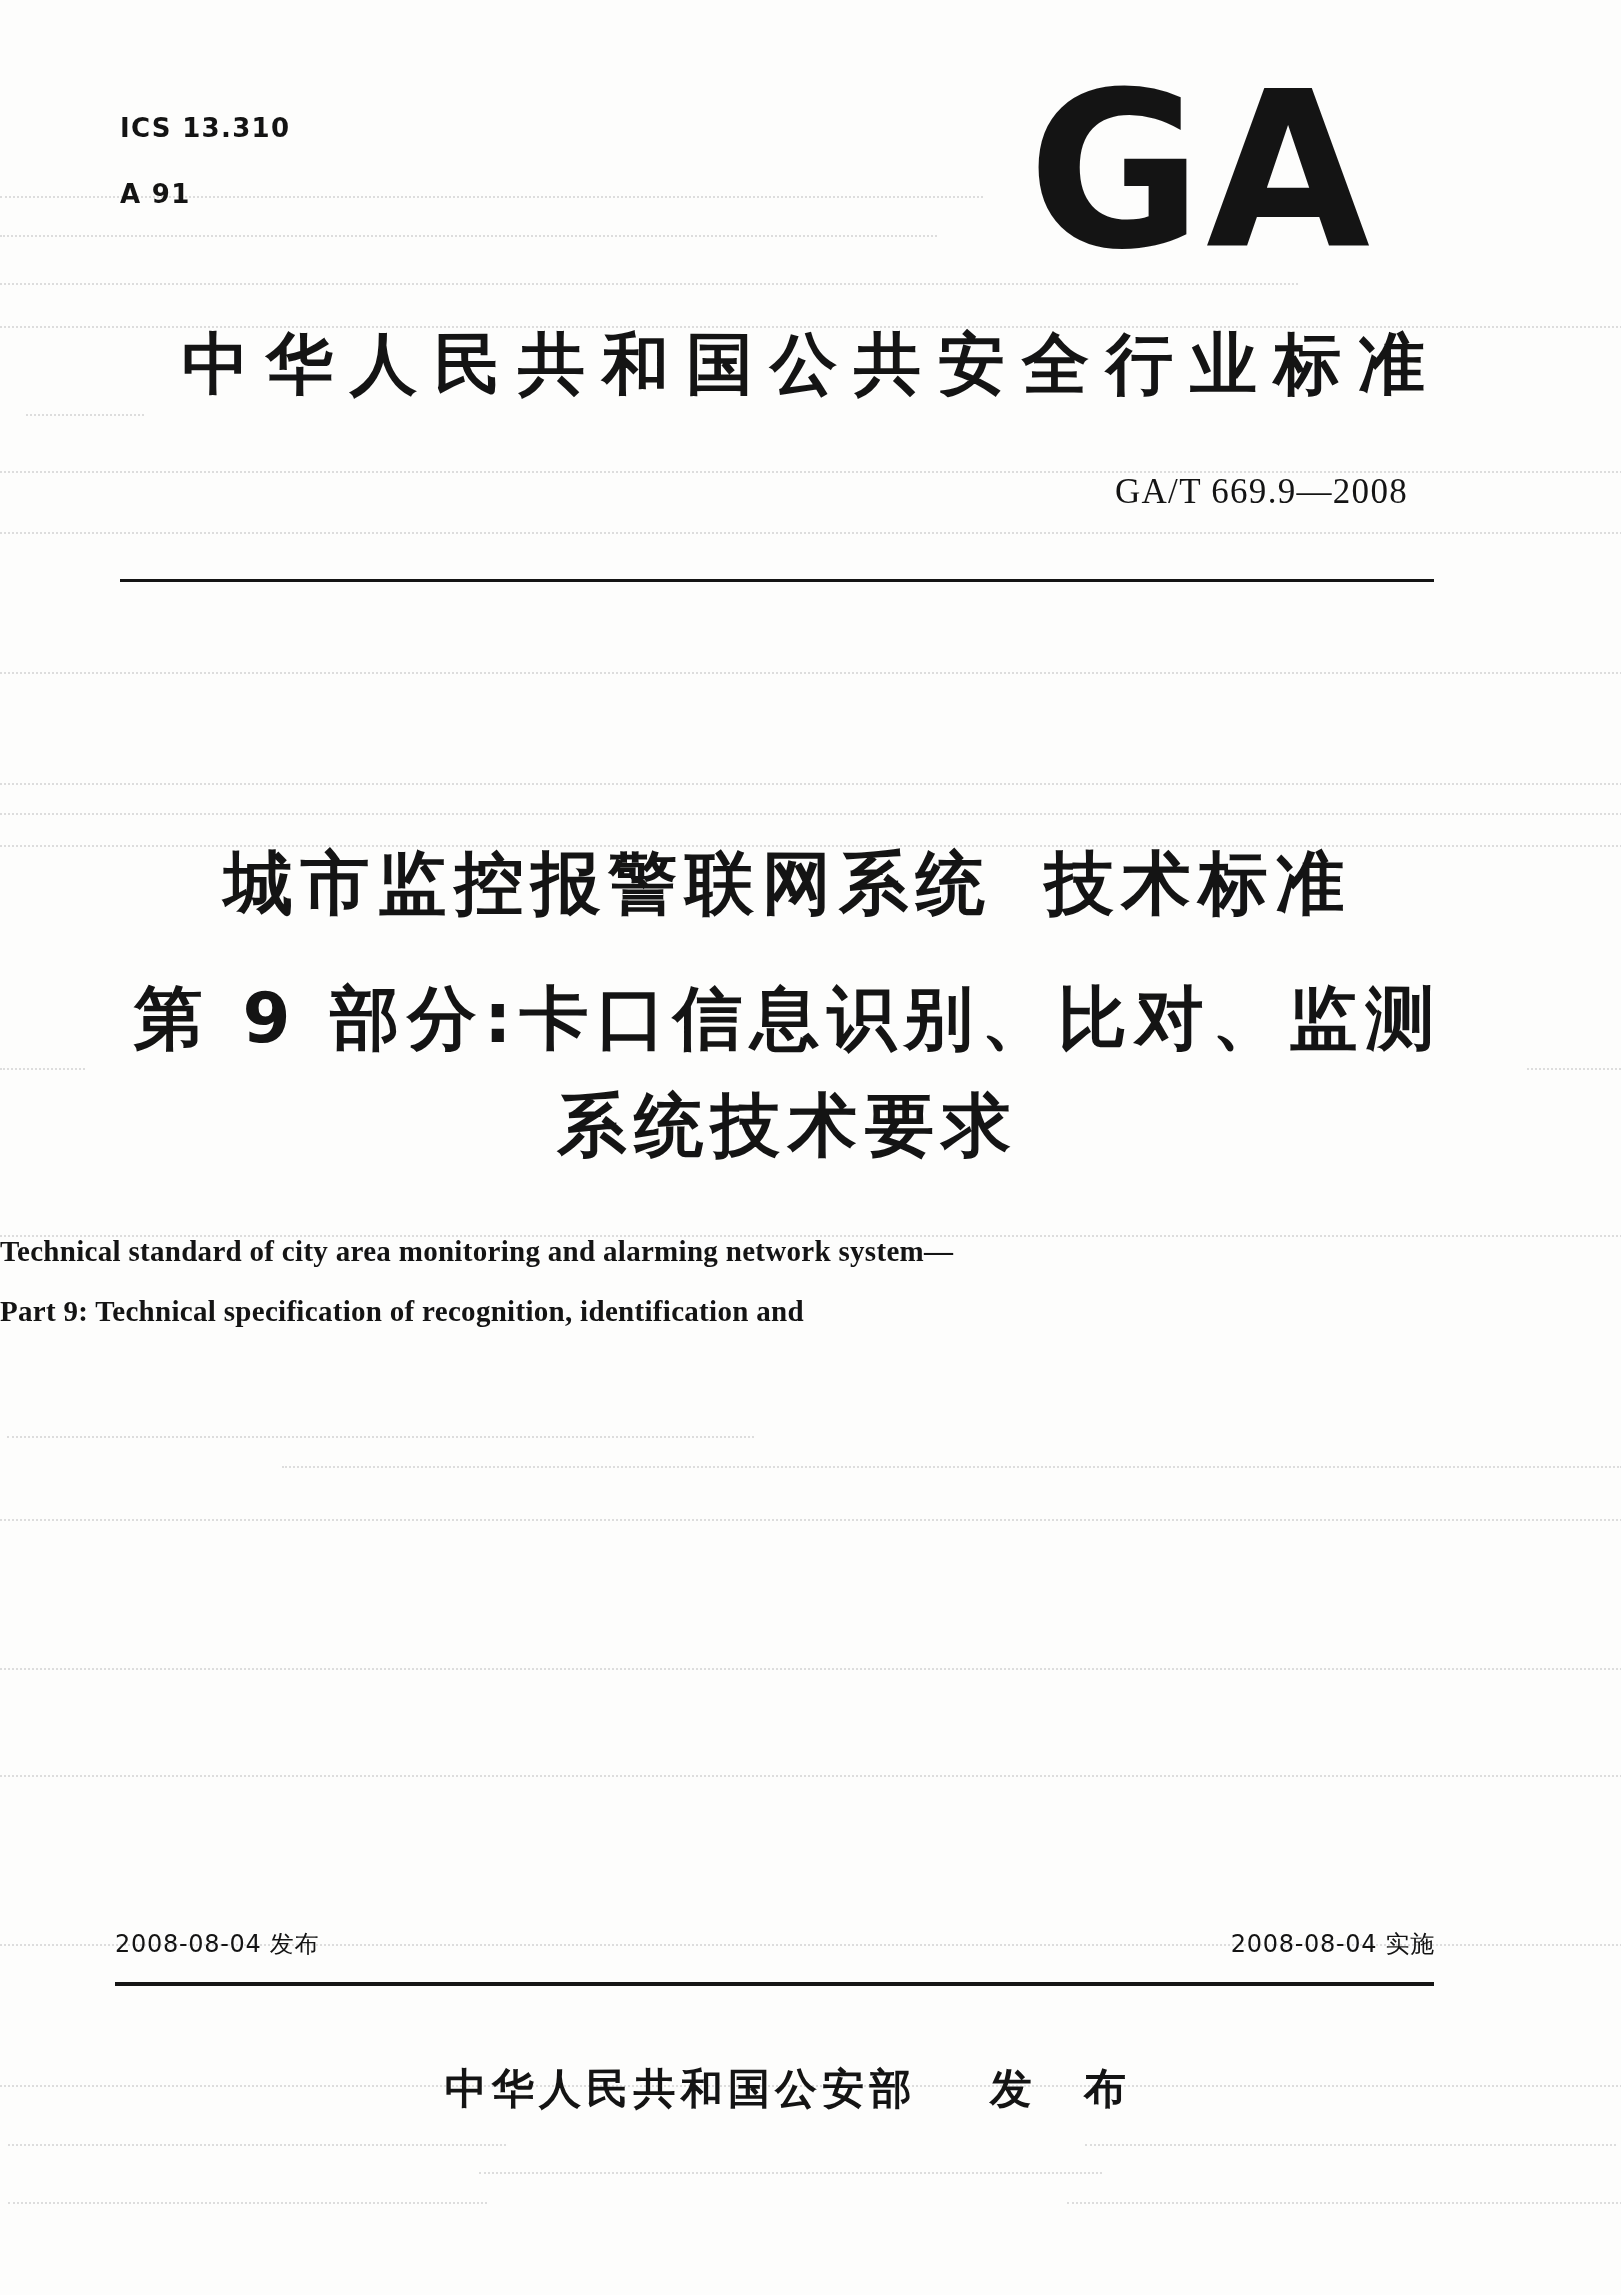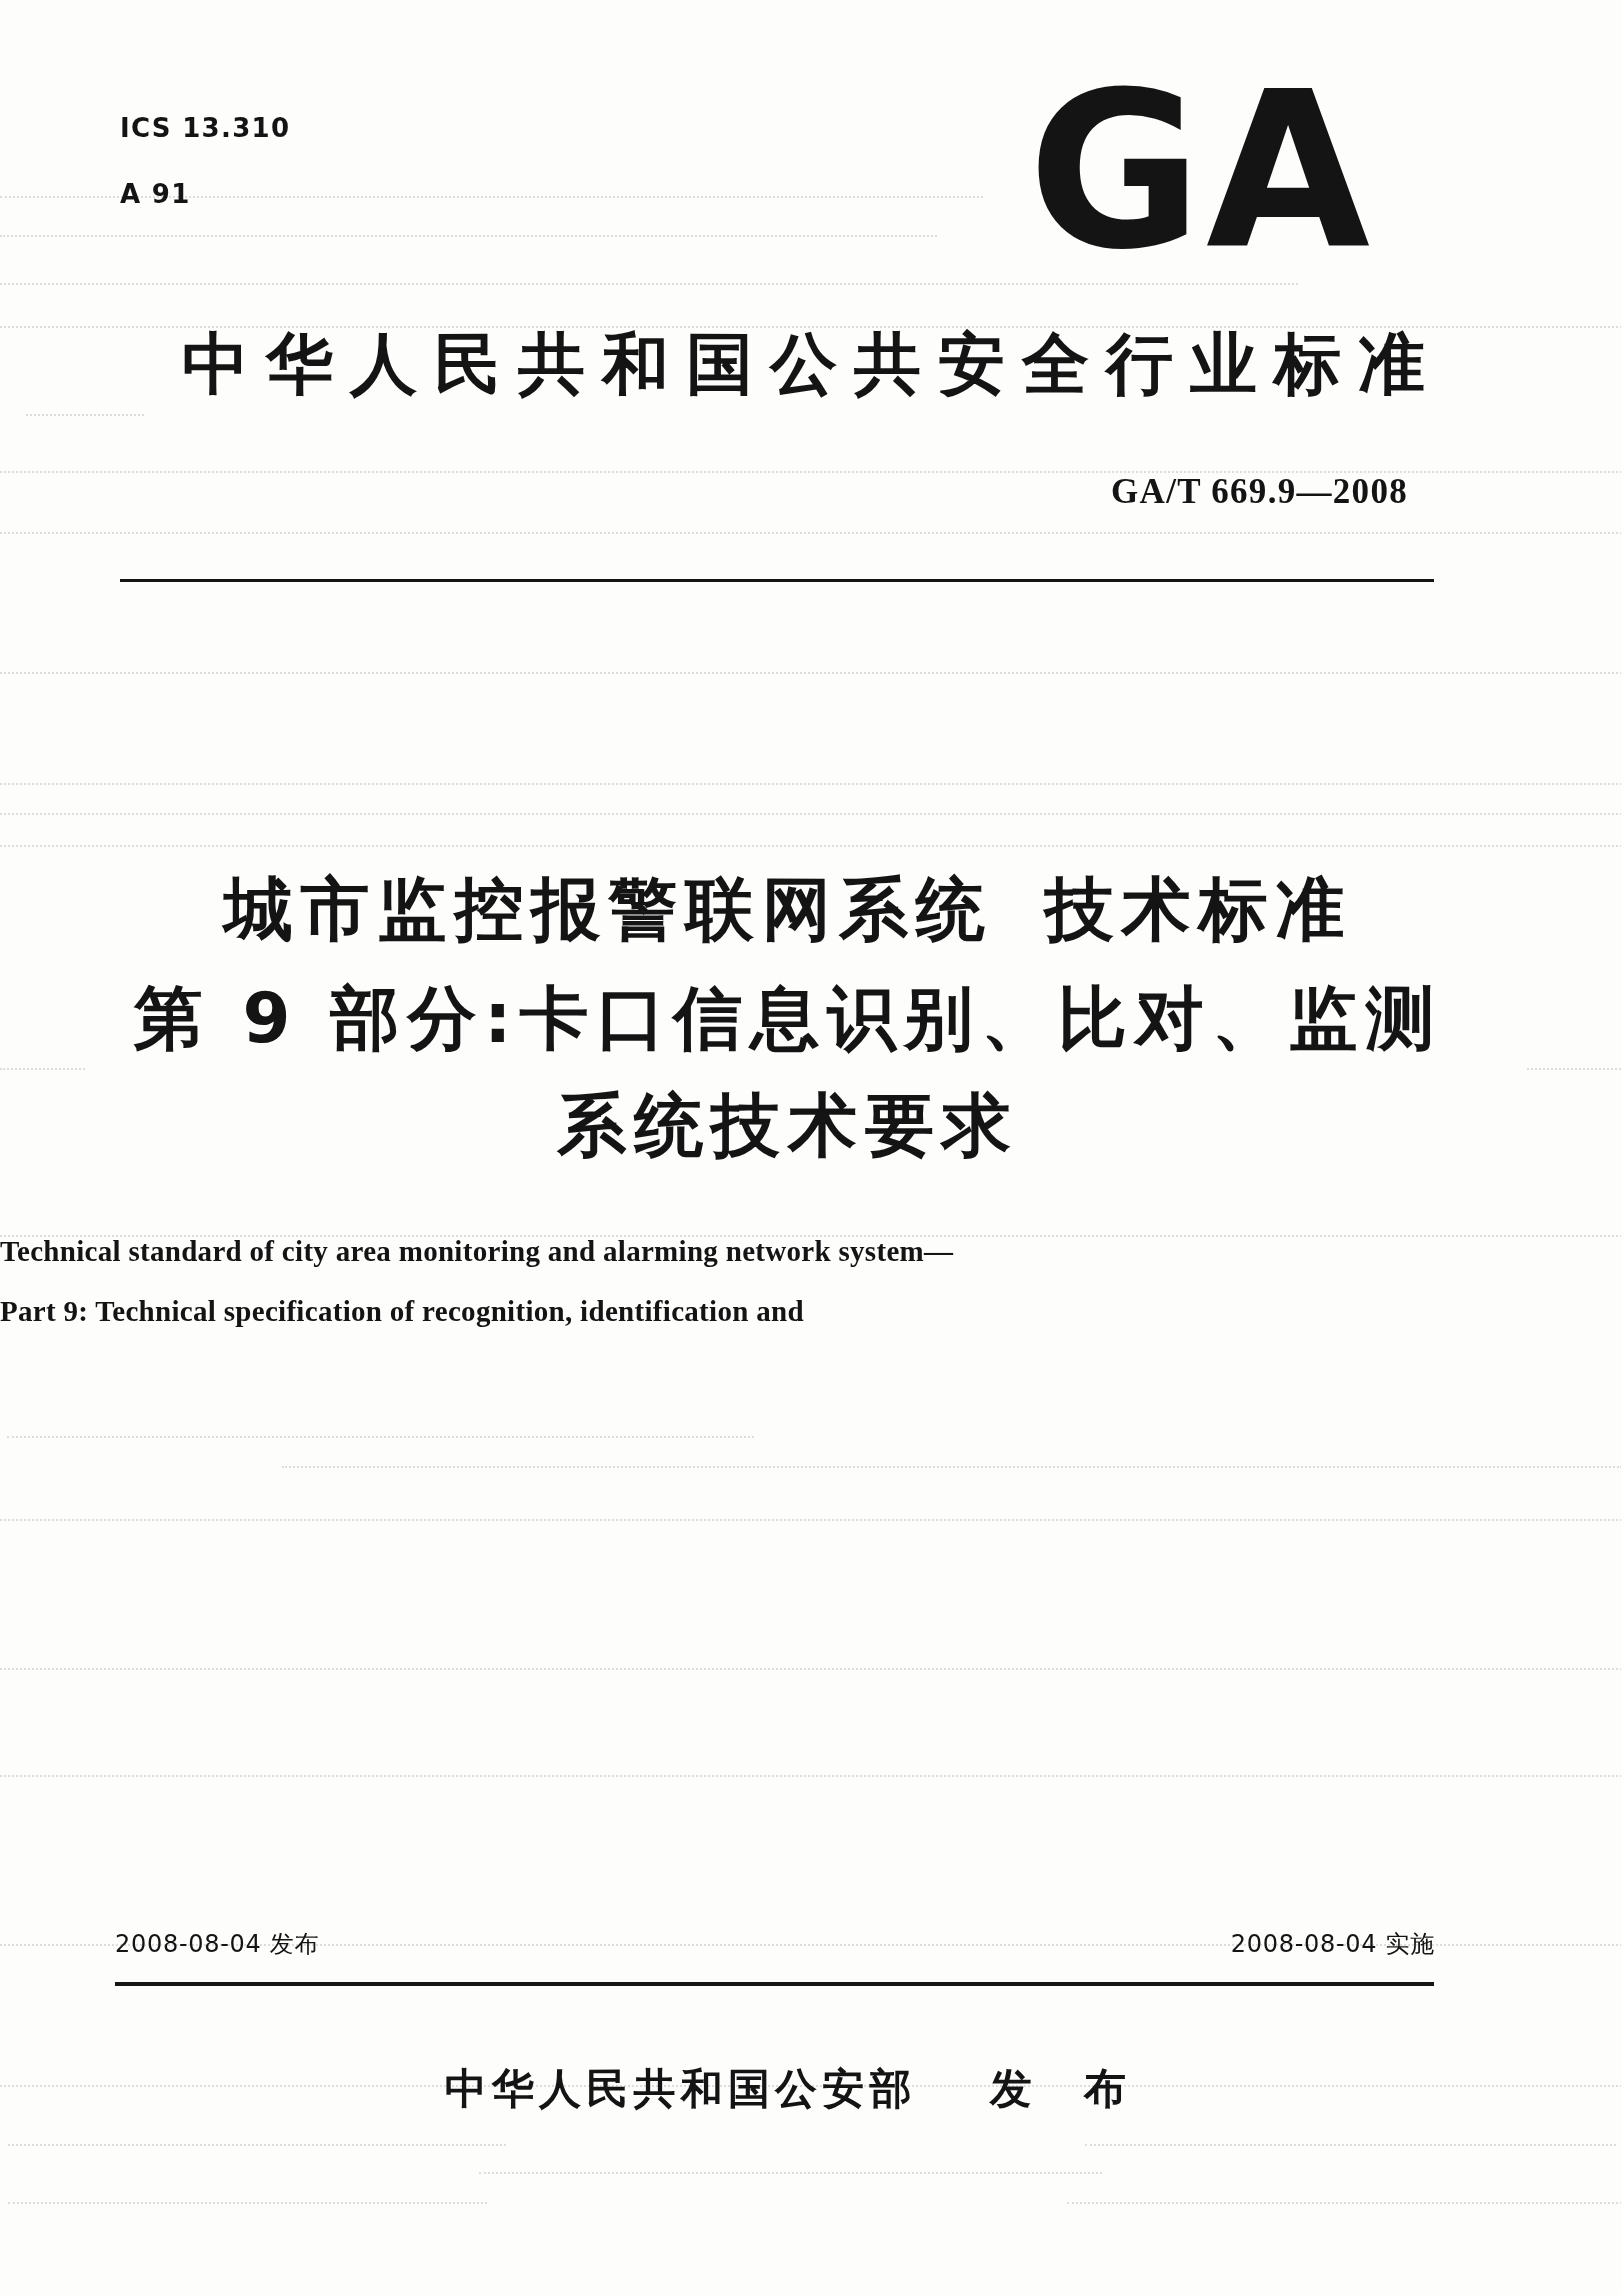--- a/index.html
+++ b/index.html
@@ -22,32 +22,32 @@
     transform:scale(1.0,1.02);transform-origin:top left;
     font-family:"DejaVu Sans",sans-serif;
   }
   .std-class{
     position:absolute;left:0;right:46px;top:319px;
     text-align:center;white-space:nowrap;
     font-size:67px;font-weight:bold;letter-spacing:17px;padding-left:48px;
   }
   .std-number{
     position:absolute;right:214px;top:472px;
-    font-size:35px;font-weight:bold;letter-spacing:1.3px;
+    font-size:35px;font-weight:normal;letter-spacing:1.3px;
     font-family:"Liberation Serif","DejaVu Serif",serif;
   }
   .rule{position:absolute;background:#151515;}
   .rule-top{left:120px;top:579px;width:1314px;height:3.3px;}
   .rule-bottom{left:115px;top:1982px;width:1319px;height:3.9px;}
 
   .cn-line{
     position:absolute;left:0;right:46px;text-align:center;white-space:nowrap;
     font-size:69px;font-weight:bold;letter-spacing:7.9px;line-height:1.1;
   }
-  .cn1{top:872px;}
+  .cn1{top:846px;}
   .cn2{top:981px;text-align:center;}
   .cn3{top:1088px;}
   .cn-gap{display:inline-block;width:52px;}
 
   .en-title{
     position:absolute;left:0;right:46px;top:1221px;
     font-size:29px;font-weight:bold;line-height:60px;letter-spacing:0.3px;
     font-family:"Liberation Serif","DejaVu Serif",serif;
   }
   .date{

